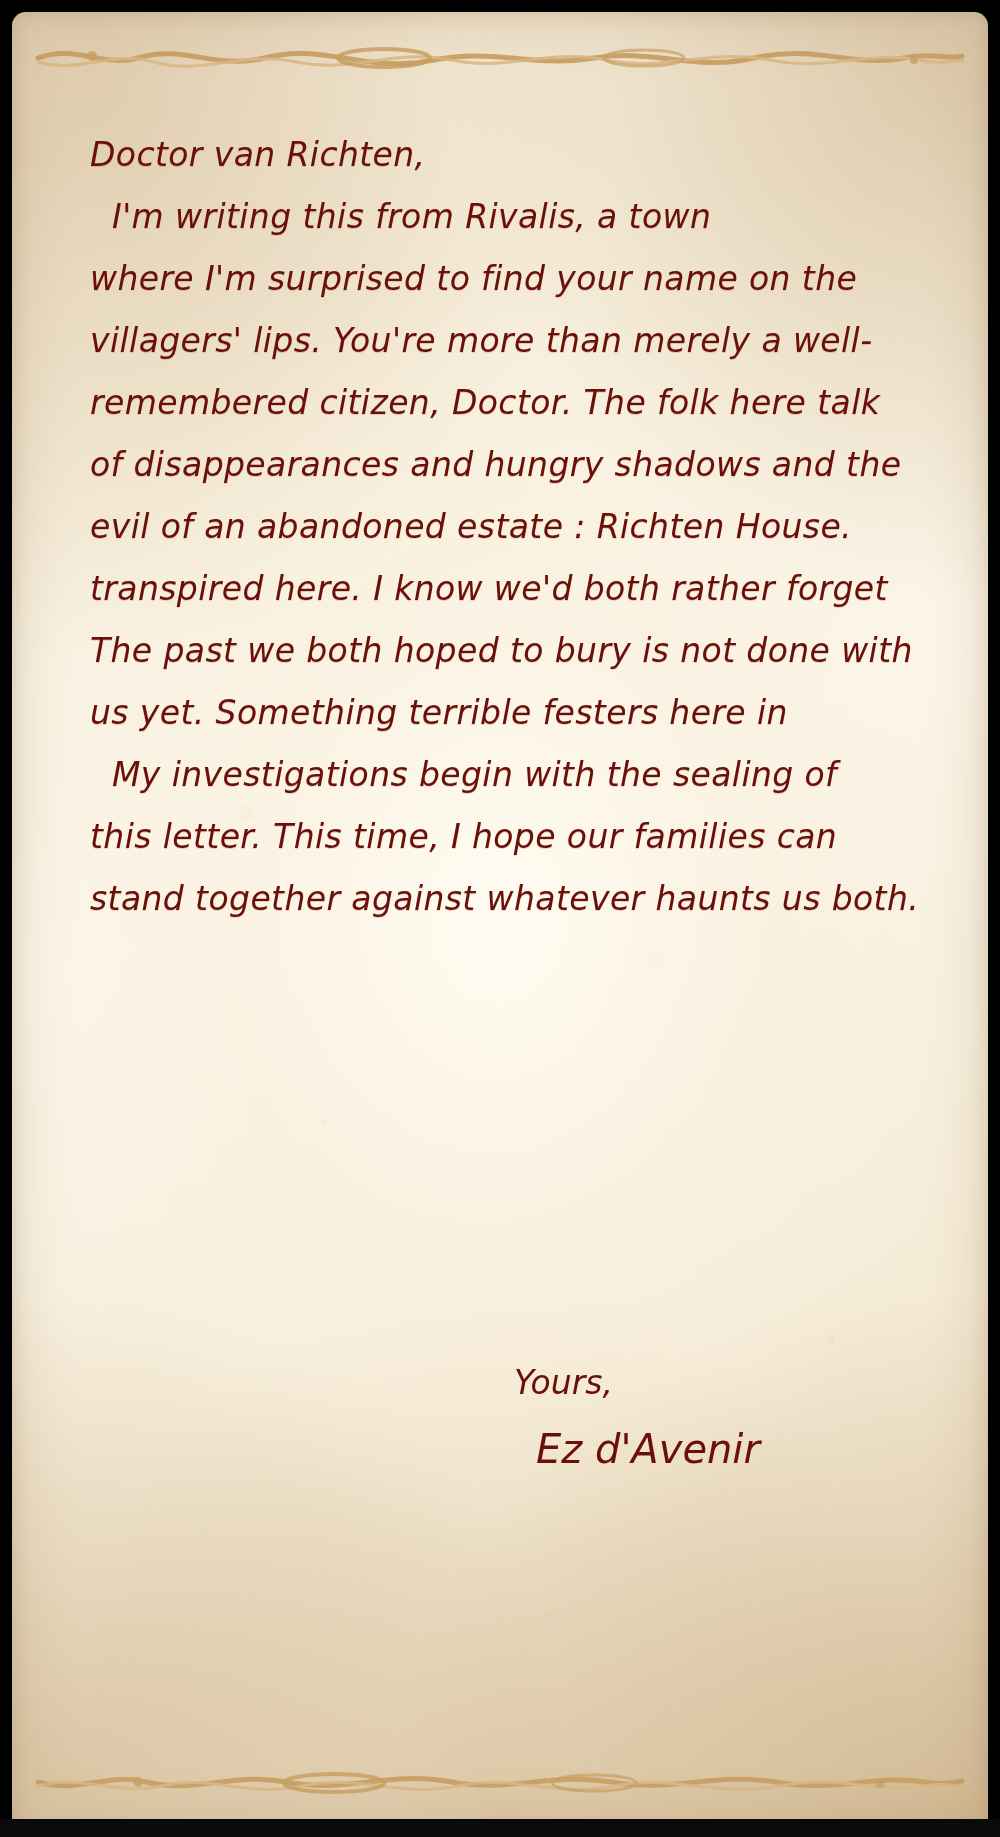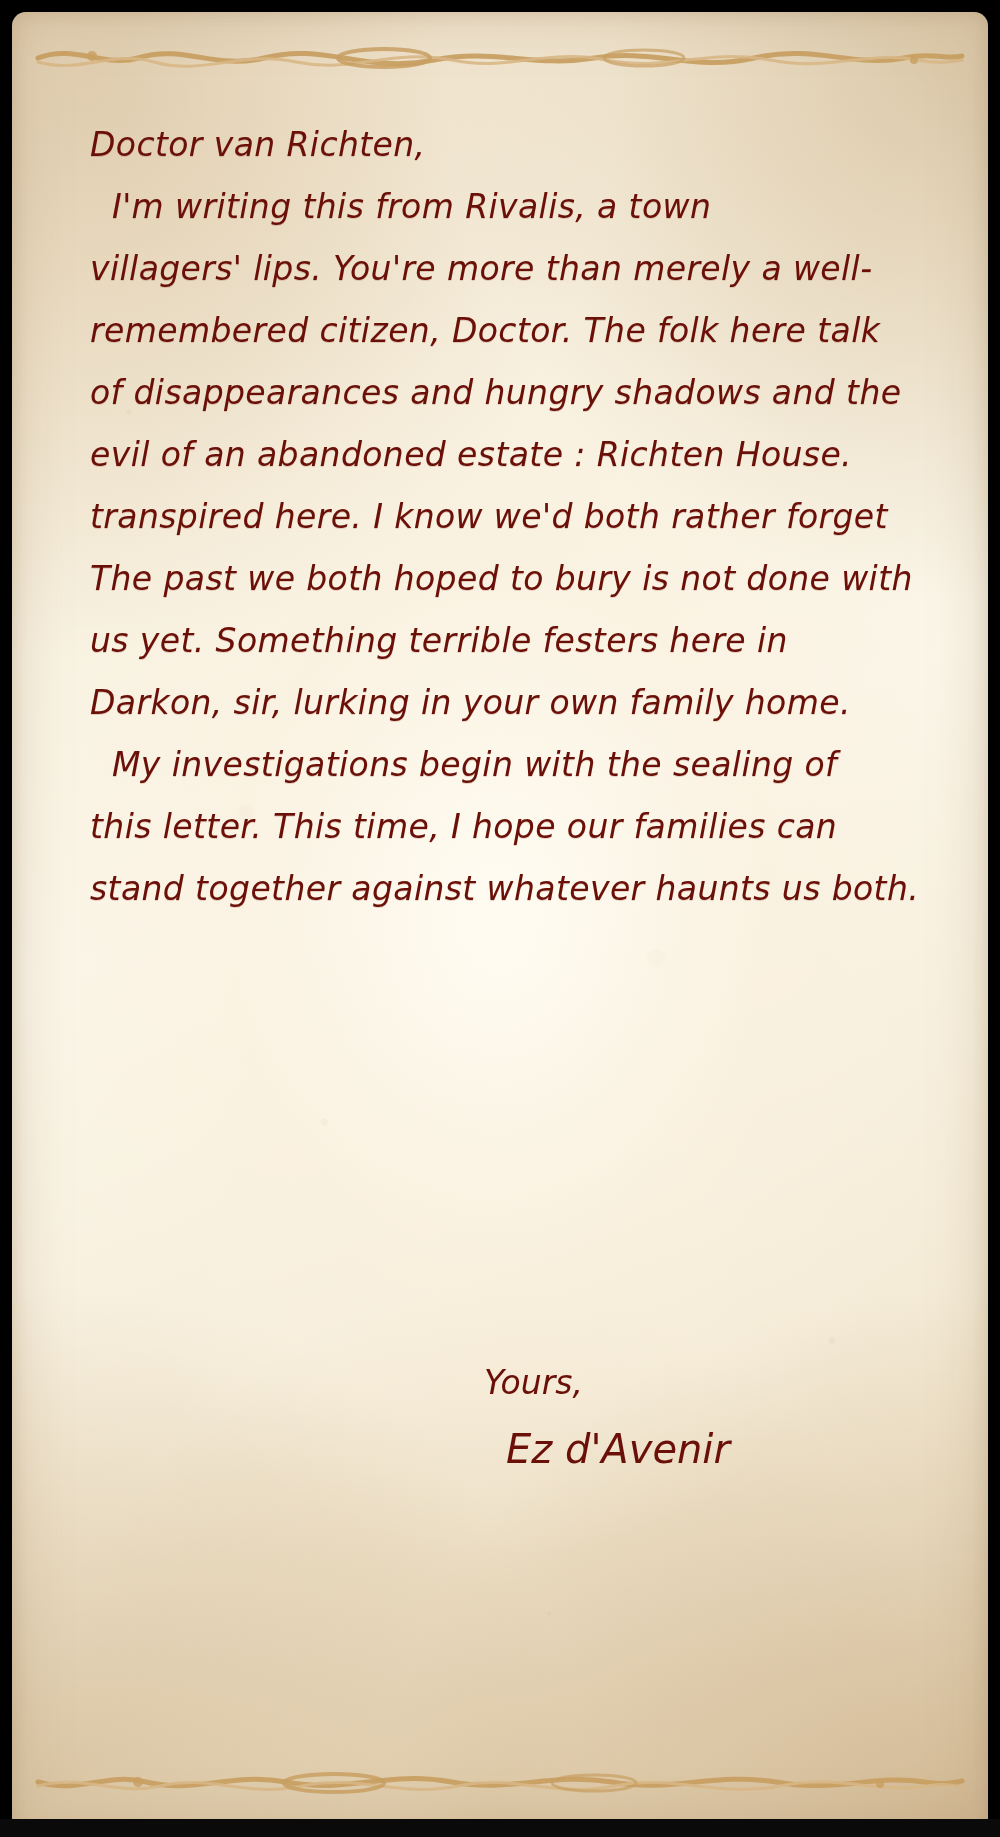--- a/index.html
+++ b/index.html
@@ -71,40 +71,40 @@
     width: 932px;
     height: 46px;
     pointer-events: none;
   }
   .ornament.top { top: 22px; }
   .ornament.bottom { bottom: 26px; }
 
   .letter-body {
     position: absolute;
     left: 78px;
-    top: 102px;
+    top: 112px;
     width: 800px;
   }
 
   .letter-line {
     color: #6b1008;
     font-family: "DejaVu Sans", sans-serif;
     font-style: italic;
     font-weight: 400;
     font-size: 33px;
     line-height: 62px;
     letter-spacing: 0.4px;
     white-space: pre;
     text-shadow: 0 1px 0 rgba(120,40,20,0.18);
   }
   .letter-line.indent { padding-left: 22px; }
 
   .signoff {
     position: absolute;
-    left: 62px;
+    left: 92px;
     top: 1340px;
     width: 800px;
   }
   .signoff .closing {
     color: #6b1008;
     font-family: "DejaVu Sans", sans-serif;
     font-style: italic;
     font-size: 33px;
     line-height: 62px;
     padding-left: 410px;
@@ -140,29 +140,29 @@
       <ellipse cx="350" cy="24" rx="46" ry="9" fill="none" stroke="#c9a063" stroke-width="4" opacity="0.85"></ellipse>
       <ellipse cx="610" cy="24" rx="40" ry="8" fill="none" stroke="#c9a063" stroke-width="3" opacity="0.7"></ellipse>
       <circle cx="58" cy="22" r="5" fill="#c9a063" opacity="0.8"></circle>
       <circle cx="880" cy="26" r="4" fill="#c9a063" opacity="0.8"></circle>
     </svg>
 
     <div class="letter-body">
       <div class="letter-line">Doctor van Richten,</div>
 
       <div class="letter-line indent">I'm writing this from Rivalis, a town</div>
+      <div class="letter-line">where I'm surprised to find your name on the</div>
       <div class="letter-line">villagers' lips. You're more than merely a well-</div>
       <div class="letter-line">remembered citizen, Doctor. The folk here talk</div>
       <div class="letter-line">of disappearances and hungry shadows and the</div>
       <div class="letter-line">evil of an abandoned estate : Richten House.</div>
 
       <div class="letter-line">transpired here. I know we'd both rather forget</div>
       <div class="letter-line">The past we both hoped to bury is not done with</div>
       <div class="letter-line">us yet. Something terrible festers here in</div>
-      <div class="letter-line">Darkon, sir, lurking in your own family home.</div>
 
       <div class="letter-line indent">My investigations begin with the sealing of</div>
       <div class="letter-line">this letter. This time, I hope our families can</div>
       <div class="letter-line">stand together against whatever haunts us both.</div>
     </div>
 
     <div class="signoff">
       <div class="closing">Yours,</div>
       <div class="signature">Ez d'Avenir</div>
     </div>

